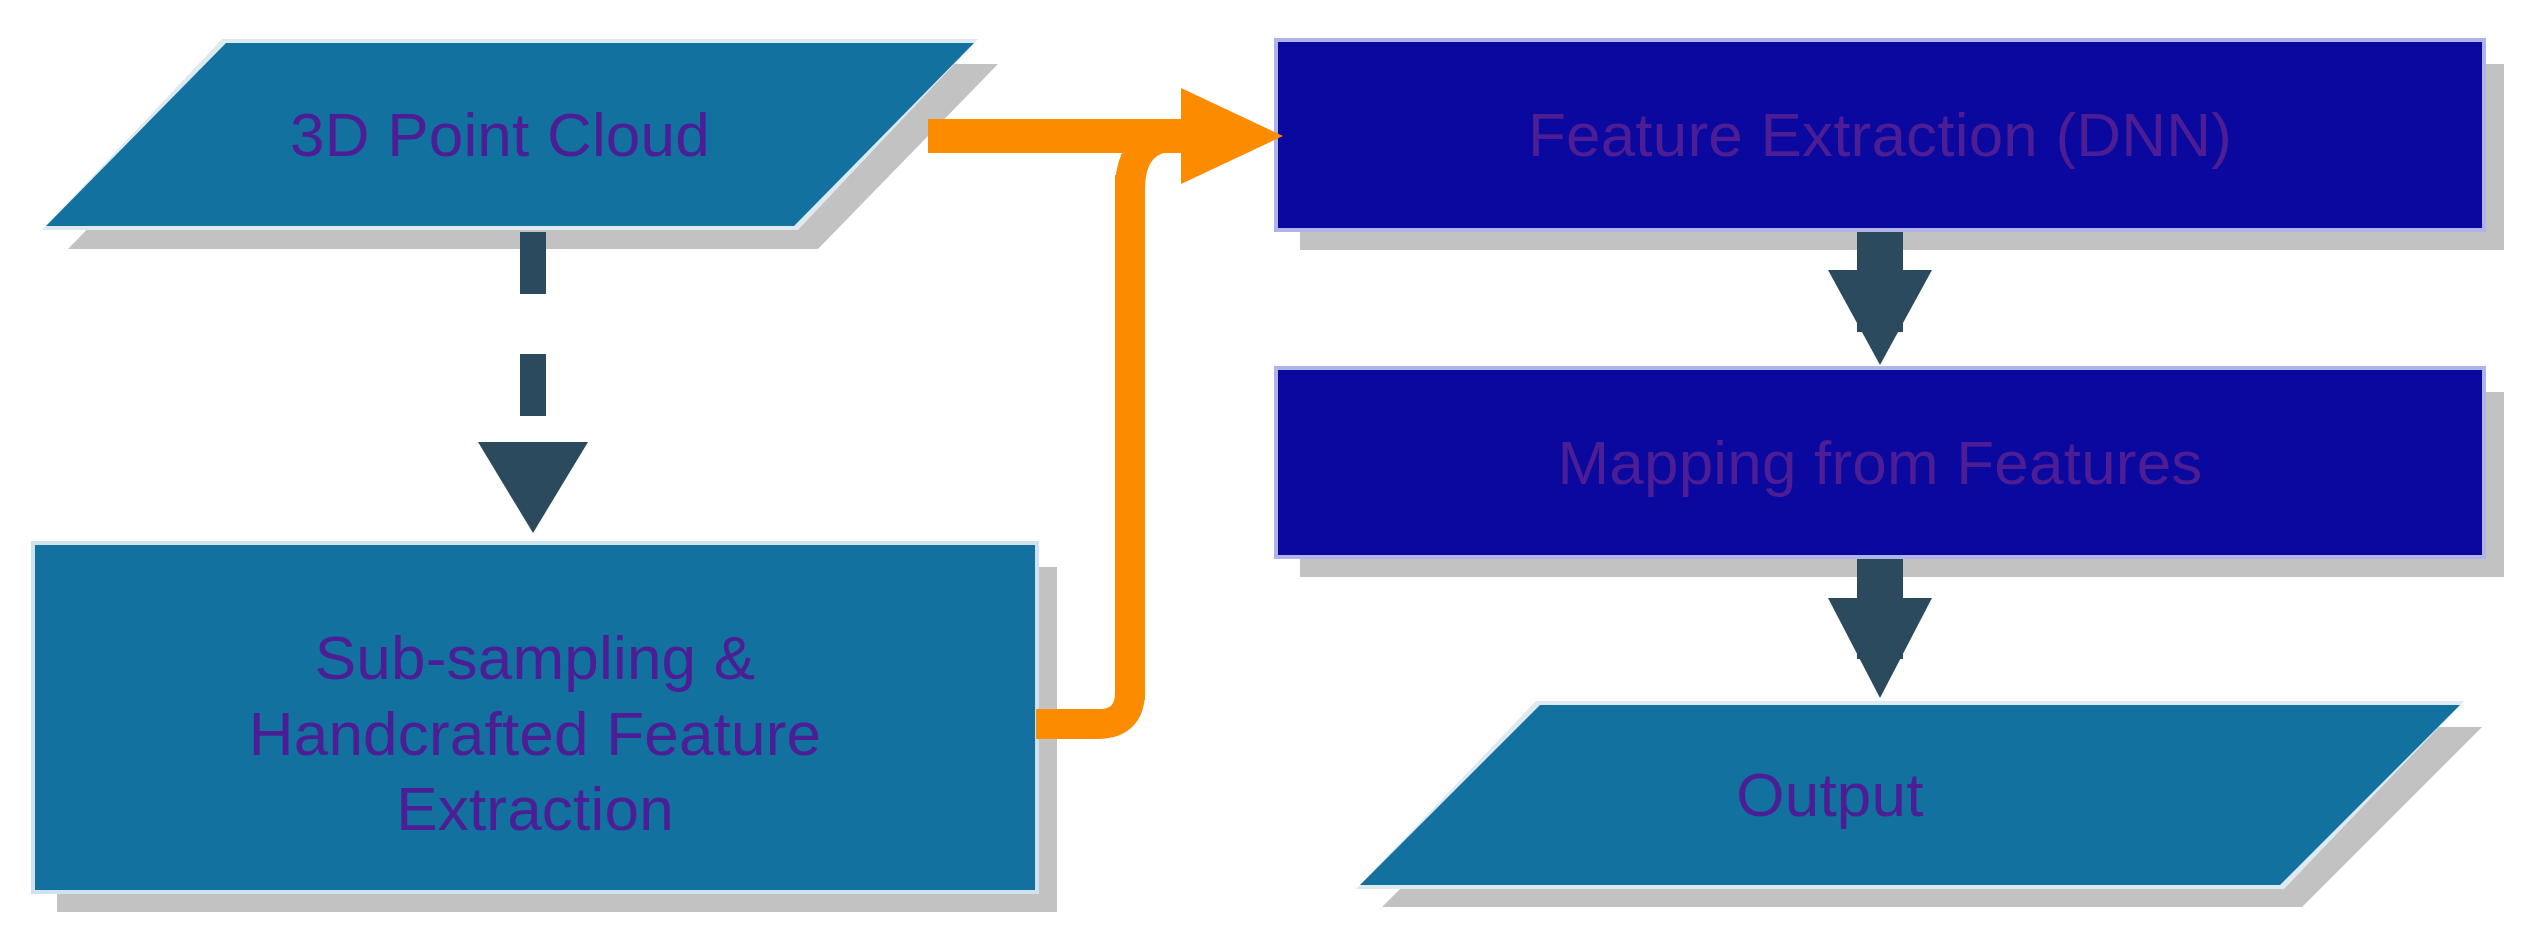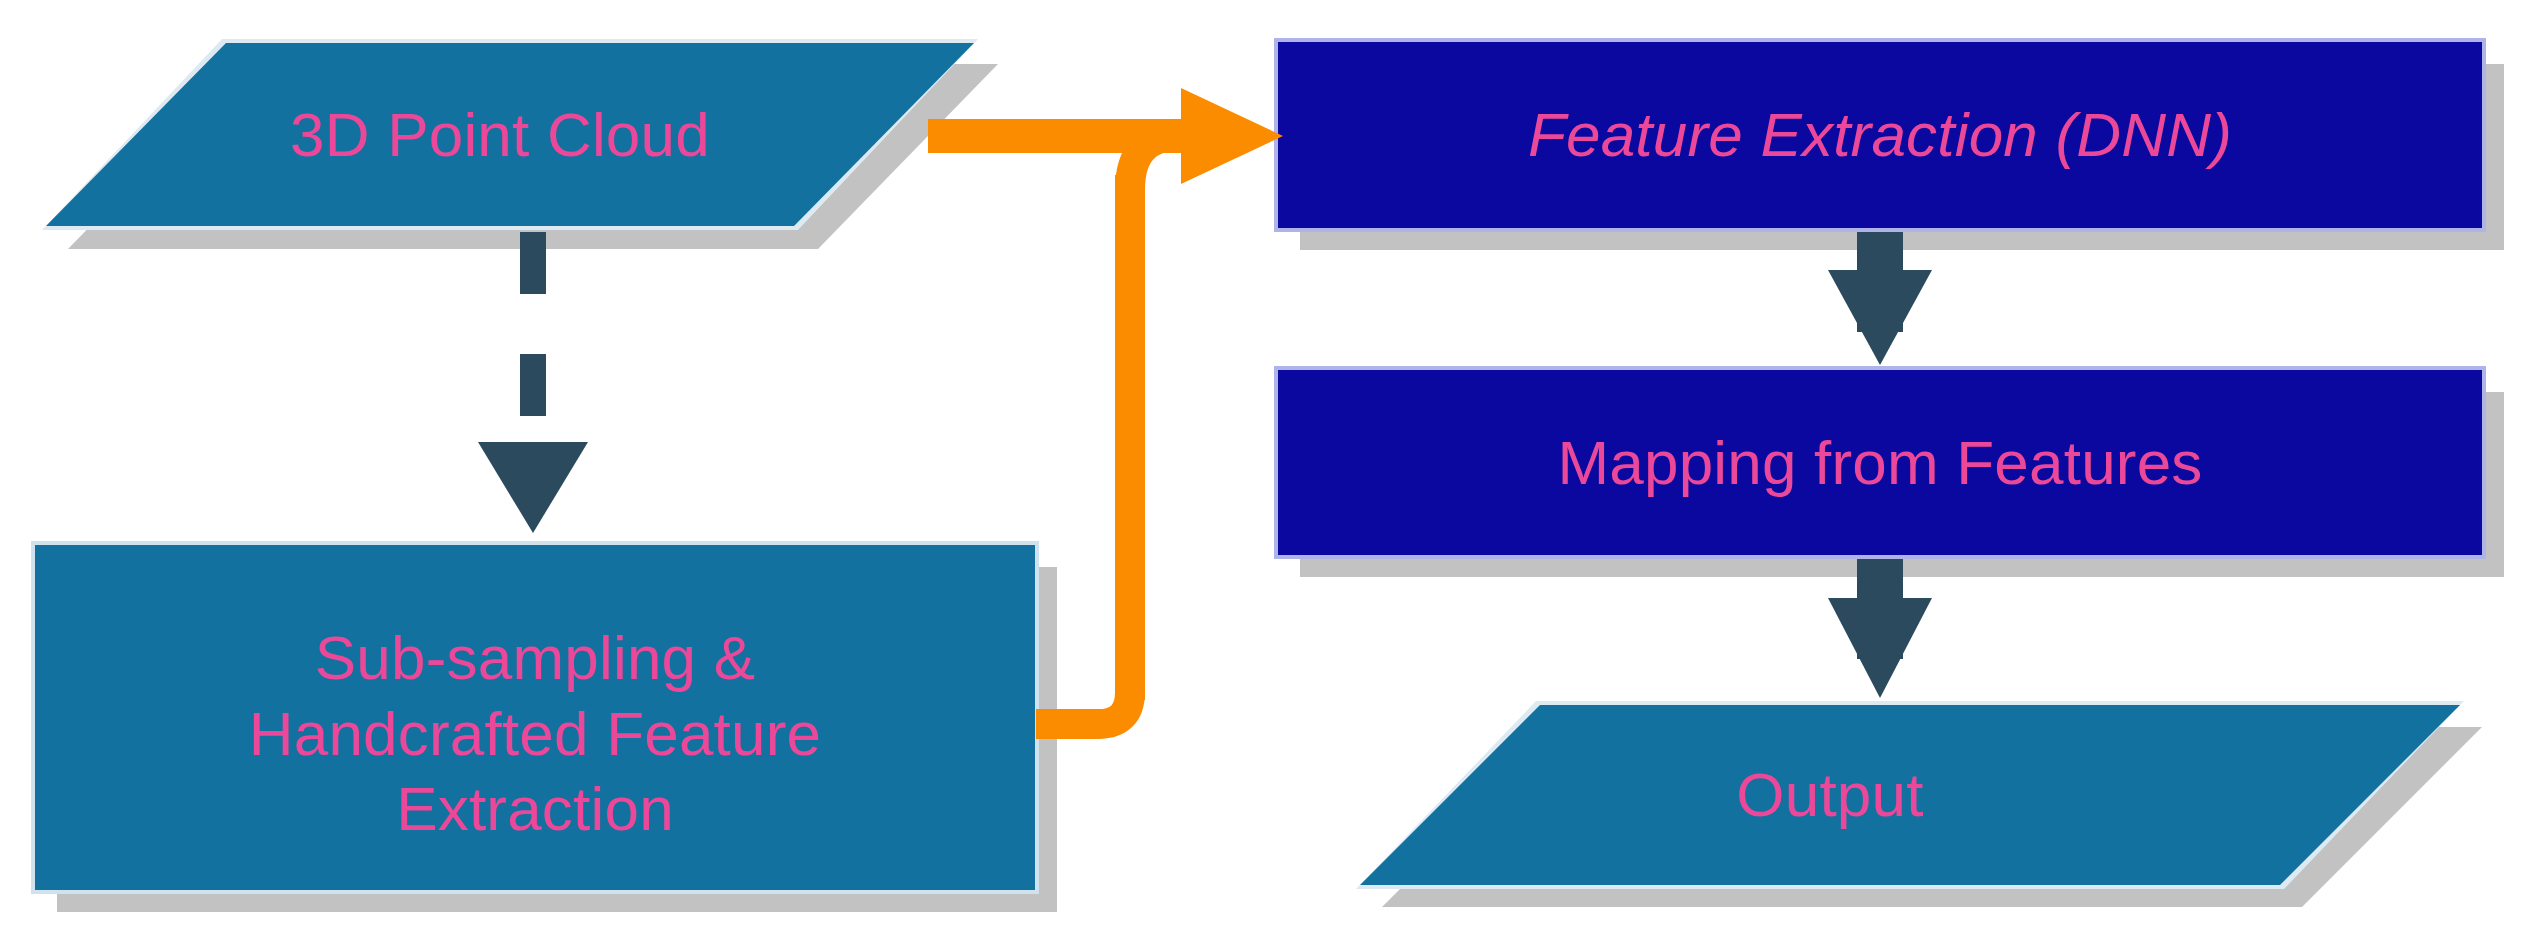--- a/index.html
+++ b/index.html
@@ -24,31 +24,31 @@
     top: 0;
     width: 2534px;
     height: 937px;
   }
   .node-label {
     position: absolute;
     display: flex;
     align-items: center;
     justify-content: center;
     text-align: center;
-    color: #ec4899;
+    color: #4c1d95;
     font-family: "Liberation Sans", sans-serif;
     font-weight: 400;
     letter-spacing: 0.2px;
     pointer-events: none;
     white-space: pre-line;
     line-height: 1.22;
   }
   .lbl-point-cloud   { left: 185px;  top: 42px;  width: 630px; height: 185px; font-size: 62px; }
   .lbl-subsampling   { left: 35px;   top: 545px; width: 1000px; height: 345px; font-size: 62px; margin-top: 16px; }
-  .lbl-feature-extr  { left: 1278px; top: 42px;  width: 1204px; height: 186px; font-size: 62px; font-style: italic; }
+  .lbl-feature-extr  { left: 1278px; top: 42px;  width: 1204px; height: 186px; font-size: 62px; }
   .lbl-mapping       { left: 1278px; top: 370px; width: 1204px; height: 185px; font-size: 62px; }
   .lbl-output        { left: 1330px; top: 705px; width: 1000px; height: 180px; font-size: 62px; }
 </style>
 </head>
 <body>
 
 <div id="canvas">
 
   <svg class="layer" viewBox="0 0 2534 937" xmlns="http://www.w3.org/2000/svg">
 

